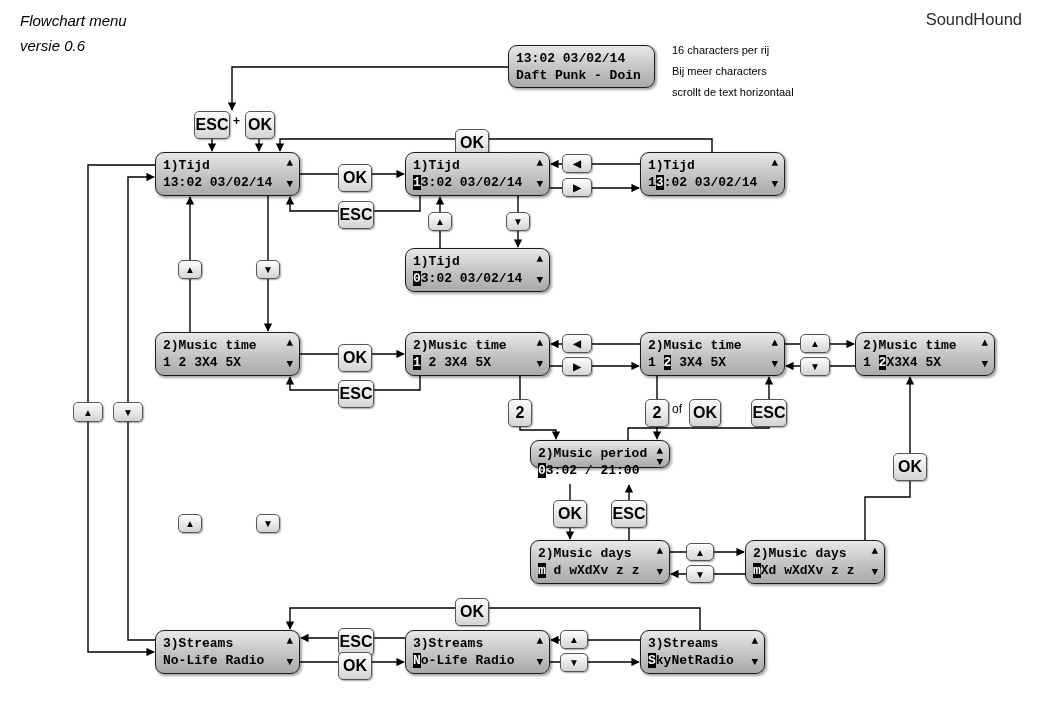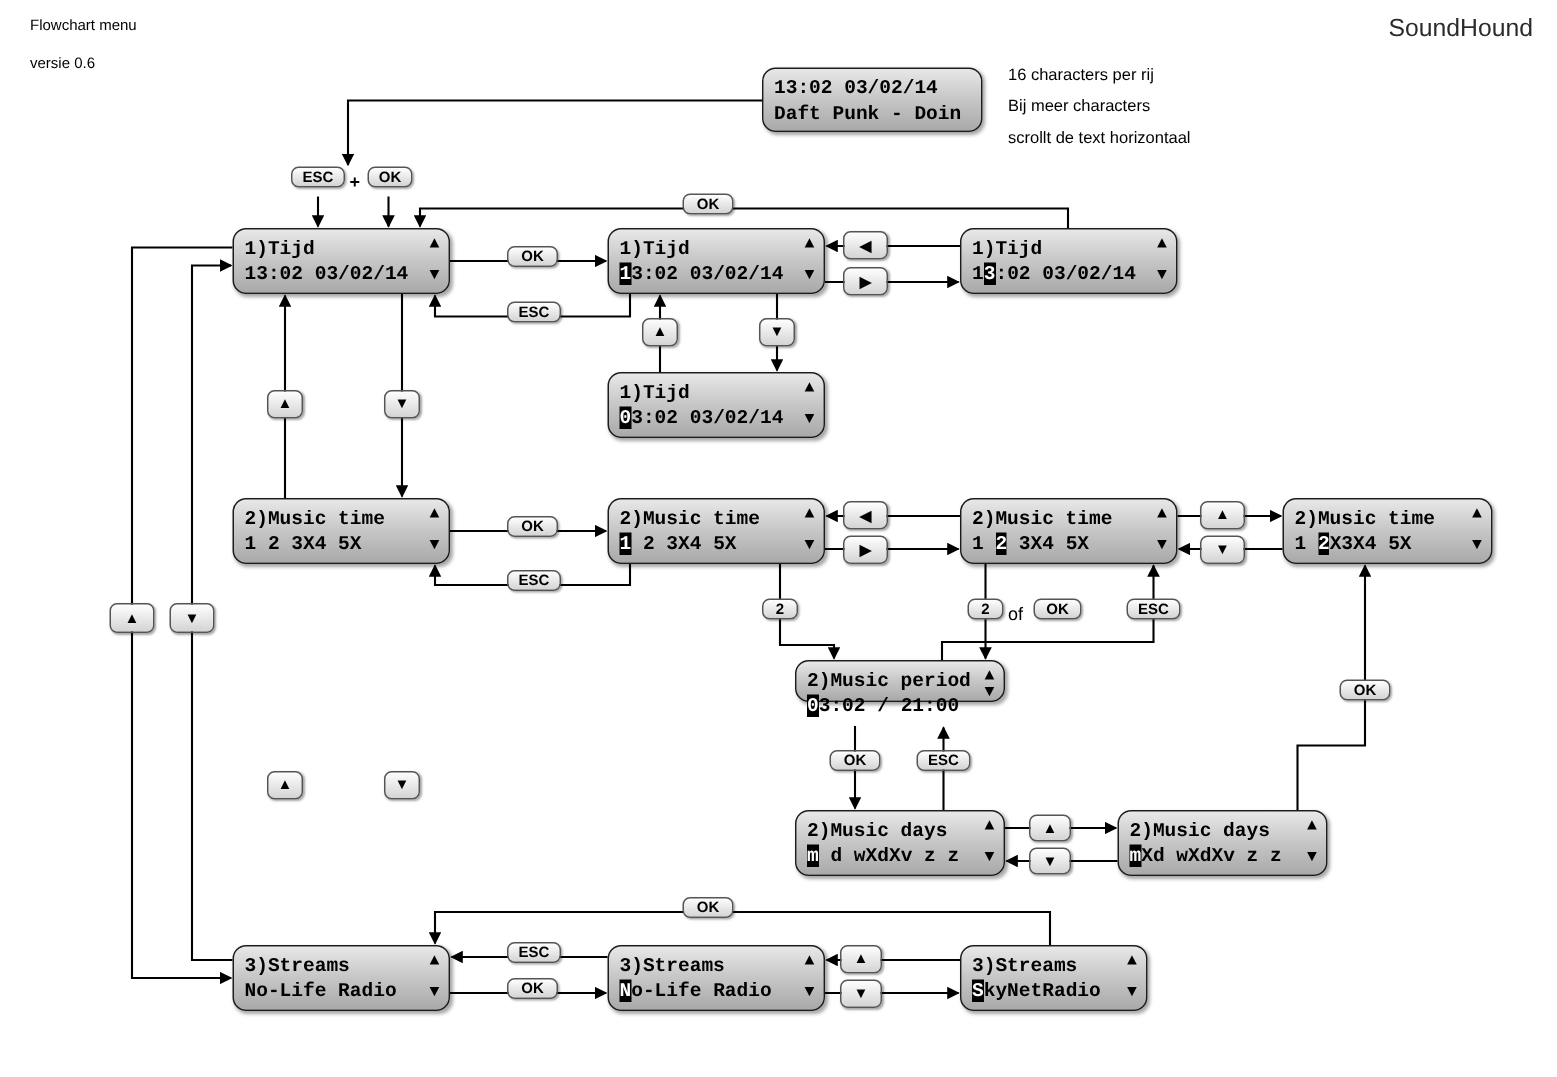--- a/index.html
+++ b/index.html
@@ -10,29 +10,29 @@
   .lcd { position:absolute; border:1.6px solid #1c1c1c; border-radius:9px;
          background:linear-gradient(180deg,#e8e8e8 0%,#c9c9c9 45%,#a9a9a9 100%);
          box-shadow:1.5px 1.5px 2.5px rgba(0,0,0,.35);
          font-family:Liberation Mono, monospace; font-weight:bold; font-size:13px;
          color:#000; padding:4px 4px 4px 7px; }
   .lcd .l1, .lcd .l2 { line-height:17px; white-space:pre; }
   .lcd .cur { background:#000; color:#fff; }
   .lcd-arrows { position:absolute; top:5px; bottom:5px; right:6px; display:flex;
                 flex-direction:column; justify-content:space-between; font-size:11px; line-height:1; }
 
-  .btn { position:absolute; height:14px; border:1px solid #555; border-radius:5px;
+  .btn { position:absolute; height:28px; border:1px solid #555; border-radius:5px;
          background:linear-gradient(180deg,#fefefe,#d4d4d4);
-         box-shadow:1px 1px 1.5px rgba(0,0,0,.35); font-weight:bold; font-size:10px;
+         box-shadow:1px 1px 1.5px rgba(0,0,0,.35); font-weight:bold; font-size:16px;
          display:flex; align-items:center; justify-content:center; color:#000; }
   .btn.tri { font-size:10px; }
 
   .txt { position:absolute; color:#000; }
   .note { font-size:11px; line-height:21px; }
-  .h-title { font-size:10px; }
+  .h-title { font-size:15px;font-style:italic; }
   .brand { font-size:16.5px; color:#2b2b2b; }
   .small-op { font-size:12px; font-weight:bold; line-height:20px; }
 </style>
 </head>
 <body>
 
 <div id="canvas">
 
   <svg id="wires" width="1038" height="718">
     <defs>

